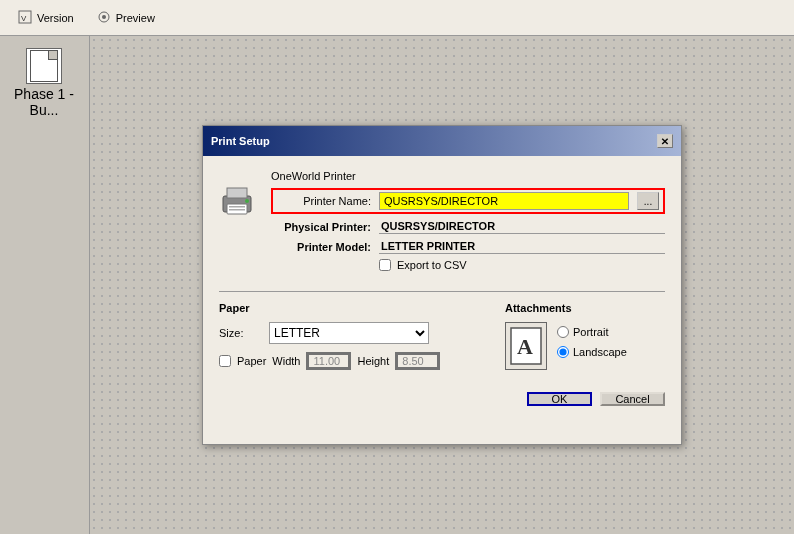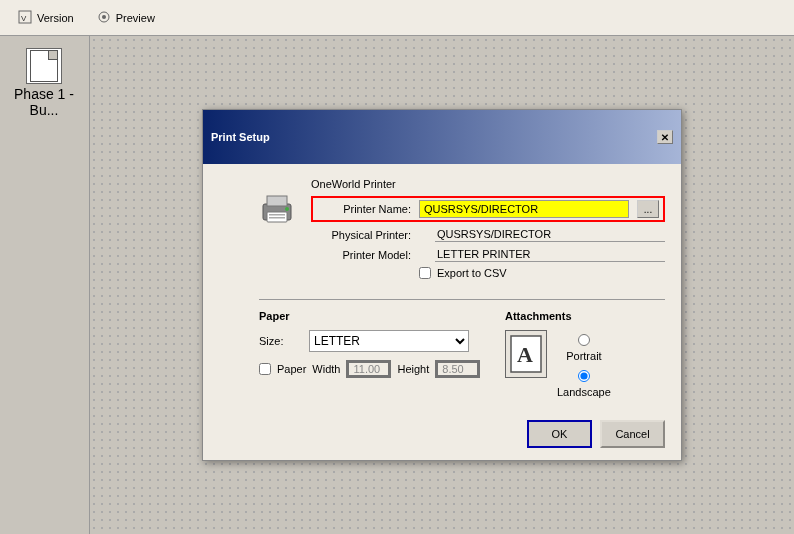--- a/index.html
+++ b/index.html
@@ -118,42 +118,41 @@
     .dialog {
       background: #f0ece4;
       border: 1px solid #888;
       box-shadow: 2px 2px 8px rgba(0,0,0,0.4);
       width: 480px;
       min-height: 320px;
     }
     .dialog-titlebar {
       background: linear-gradient(to right, #0a246a, #a6b5d7);
       color: white;
-      padding: 20px 8px;
+      padding: 8px 8px;
       display: flex;
       justify-content: space-between;
       align-items: center;
       font-size: 11px;
       font-weight: bold;
     }
     .dialog-close-btn {
       width: 16px;
       height: 14px;
       background: #d4d0c8;
       border: 1px outset #ccc;
       display: flex;
       align-items: center;
       justify-content: center;
       cursor: pointer;
       font-size: 10px;
       color: #000;
     }
     .dialog-body {
       padding: 14px 16px 14px 16px;
-      margin-left: 40px;
     }
 
     
     .printer-section {
       display: flex;
       gap: 12px;
       margin-bottom: 14px;
     }
     .printer-icon-area {
       width: 40px;
@@ -171,21 +170,22 @@
     .section-label {
       font-size: 11px;
       color: #000;
       margin-bottom: 6px;
     }
 
     .field-row {
       display: flex;
       align-items: center;
       margin-bottom: 5px;
-      gap: 24px;
+      gap: 8px;
+      font-weight: bold;
     }
     .field-label {
       width: 100px;
       font-size: 11px;
       color: #000;
       text-align: right;
     }
     .field-value {
       flex: 1;
       font-size: 11px;
@@ -341,37 +341,36 @@
       display: flex;
       flex-direction: column;
       gap: 8px;
       padding-top: 4px;
     }
     .radio-row {
       display: flex;
       align-items: center;
       gap: 4px;
       font-size: 11px;
-      flex-direction: column;
     }
     .radio-row input[type="radio"] {
       width: 12px;
       height: 12px;
     }
 
     
     .dialog-footer {
       display: flex;
       justify-content: flex-end;
       gap: 8px;
       padding: 8px 16px 12px 16px;
     }
     .btn {
       min-width: 65px;
-      height: 28px;
+      height: 14px;
       background: #d4d0c8;
       border: 2px outset #e0dcd4;
       font-size: 11px;
       font-family: 'Tahoma', 'Arial', sans-serif;
       cursor: pointer;
       display: flex;
       align-items: center;
       justify-content: center;
       padding: 0 12px;
     }

